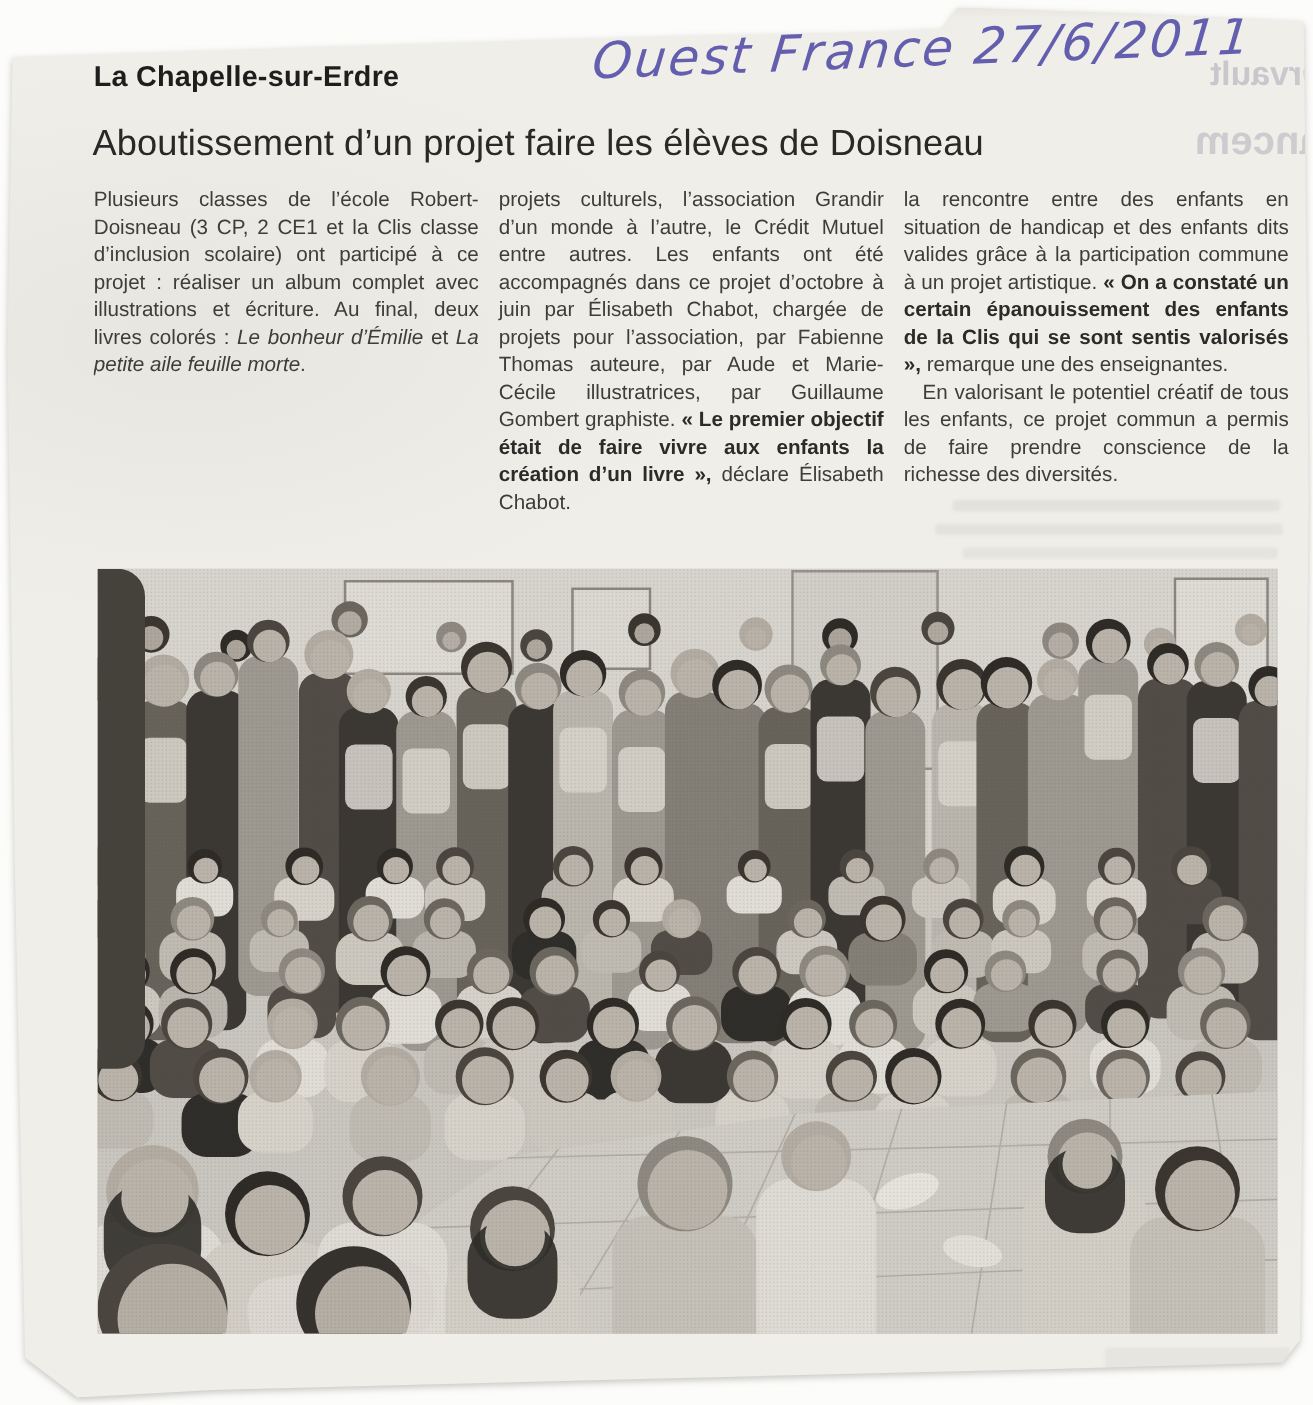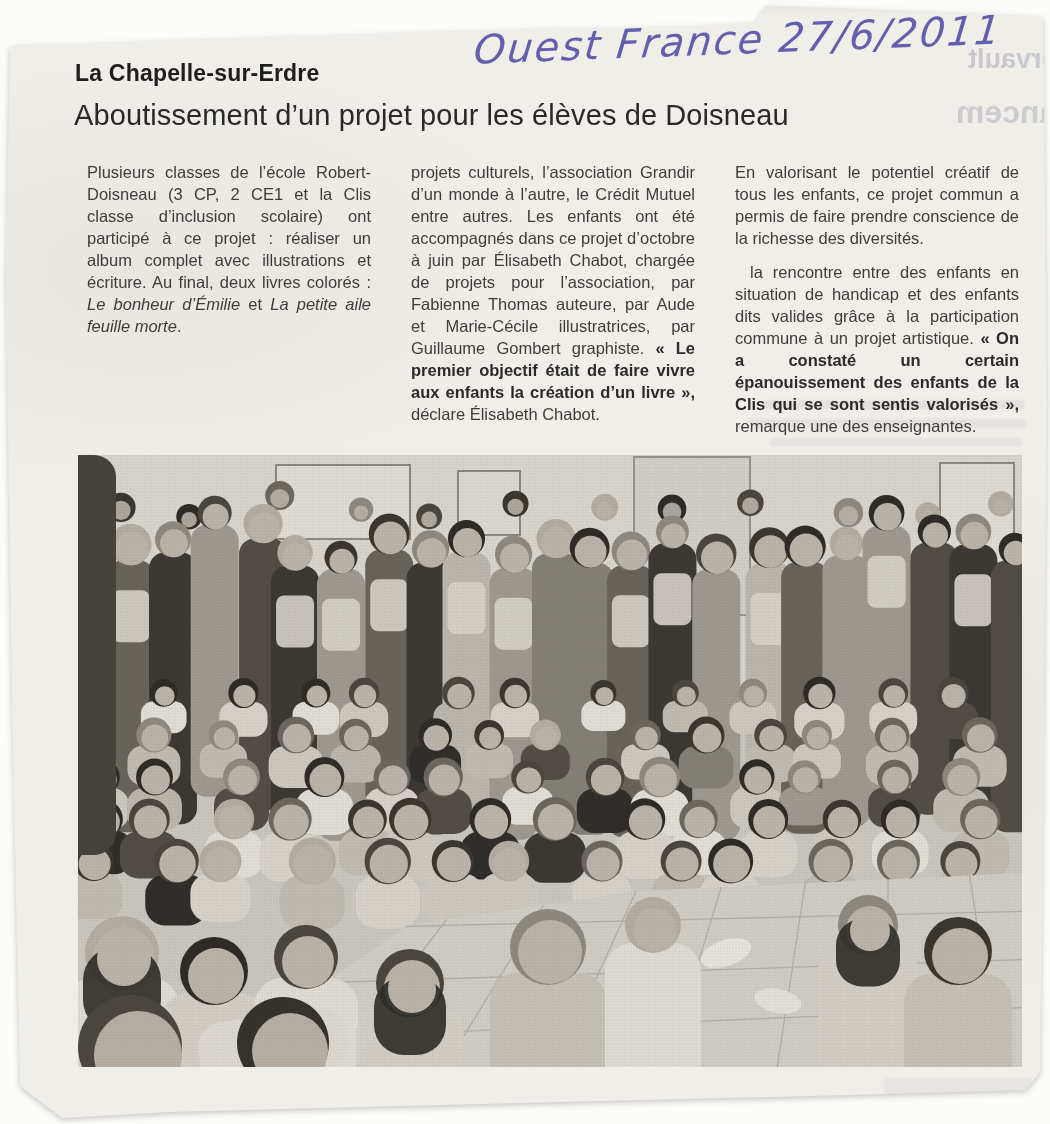--- a/index.html
+++ b/index.html
@@ -31,34 +31,34 @@
     transform:scaleX(-1);filter:blur(.6px);white-space:nowrap;
   }
   .ghost-orvault{left:968px;top:44px;font-size:27px;opacity:.45;}
   .ghost-lancem{left:956px;top:94px;font-size:32px;opacity:.40;}
   .ghostbar{position:absolute;background:#9a99a8;filter:blur(1.2px);border-radius:3px;}
   .gb1{left:762px;top:400px;width:262px;height:9px;opacity:.14;}
   .gb2{left:748px;top:419px;width:278px;height:9px;opacity:.13;}
   .gb3{left:770px;top:438px;width:252px;height:9px;opacity:.12;}
   .gb4{left:884px;top:1078px;width:148px;height:22px;opacity:.10;}
   .section{
-    position:absolute;left:75px;top:60px;margin:0;
+    position:absolute;left:75px;top:48px;margin:0;
     font-size:23px;font-weight:bold;color:#1f1e1c;letter-spacing:.2px;
   }
   .headline{
     position:absolute;left:74px;top:99px;margin:0;width:960px;
     font-size:29px;font-weight:normal;color:#2a2927;letter-spacing:.1px;
   }
   .columns{
     position:absolute;left:75px;top:149px;width:956px;height:298px;
     display:flex;gap:16px;overflow:hidden;
   }
   .col{width:308px;flex:0 0 308px;}
   .para{
-    margin:12px;font-size:16.5px;line-height:22px;color:#3f3d39;
+    margin:0;font-size:16.5px;line-height:22px;color:#3f3d39;
     text-align:justify;
   }
   .para + .para{text-indent:15px;}
   .bold{font-weight:bold;color:#2c2b29;}
   .italic{font-style:italic;}
   .photo{
     position:absolute;left:78px;top:455px;width:944px;height:612px;
     overflow:hidden;background:#c9c6bf;
   }
   .caption{
@@ -75,32 +75,32 @@
     <div class="handwriting">Ouest France 27/6/2011</div>
 
     <div class="ghost ghost-orvault">Orvault</div>
     <div class="ghost ghost-lancem">Lancem</div>
     <div class="ghostbar gb1"></div>
     <div class="ghostbar gb2"></div>
     <div class="ghostbar gb3"></div>
     <div class="ghostbar gb4"></div>
 
     <h2 class="section">La Chapelle-sur-Erdre</h2>
-    <h1 class="headline">Aboutissement d’un projet pour les élèves de Doisneau</h1>
+    <h1 class="headline">Aboutissement d’un projet faire les élèves de Doisneau</h1>
 
     <div class="columns">
       <div class="col">
         <p class="para"><span>Plusieurs classes de l’école Robert-Doisneau (3 CP, 2 CE1 et la Clis classe d’inclusion scolaire) ont participé à ce projet : réaliser un album complet avec illustrations et écriture. Au final, deux livres colorés : </span><span class="italic">Le bonheur d’Émilie</span><span> et </span><span class="italic">La petite aile feuille morte</span><span>.</span></p>
       </div>
       <div class="col">
         <p class="para"><span>projets culturels, l’association Grandir d’un monde à l’autre, le Crédit Mutuel entre autres. Les enfants ont été accompagnés dans ce projet d’octobre à juin par Élisabeth Chabot, chargée de projets pour l’association, par Fabienne Thomas auteure, par Aude et Marie-Cécile illustratrices, par Guillaume Gombert graphiste. </span><span class="bold">« Le premier objectif était de faire vivre aux enfants la création d’un livre »,</span><span> déclare Élisabeth Chabot.</span></p>
       </div>
       <div class="col">
+        <p class="para"><span>la rencontre entre des enfants en situation de handicap et des enfants dits valides grâce à la participation commune à un projet artistique. </span><span class="bold">« On a constaté un certain épanouissement des enfants de la Clis qui se sont sentis valorisés »,</span><span> remarque une des enseignantes.</span></p>
         <p class="para"><span>En valorisant le potentiel créatif de tous les enfants, ce projet commun a permis de faire prendre conscience de la richesse des diversités.</span></p>
-        <p class="para"><span>la rencontre entre des enfants en situation de handicap et des enfants dits valides grâce à la participation commune à un projet artistique. </span><span class="bold">« On a constaté un certain épanouissement des enfants de la Clis qui se sont sentis valorisés »,</span><span> remarque une des enseignantes.</span></p>
       </div>
     </div>
 
     <div class="photo">
       <svg id="photo-svg" viewBox="0 0 944 612" width="944" height="612">
           <defs>
             <pattern id="ht" width="3" height="3" patternUnits="userSpaceOnUse">
               <circle cx="1" cy="1" r="0.55" fill="#3e3b37" opacity="0.2"></circle>
             </pattern>
             <clipPath id="floorclip">

